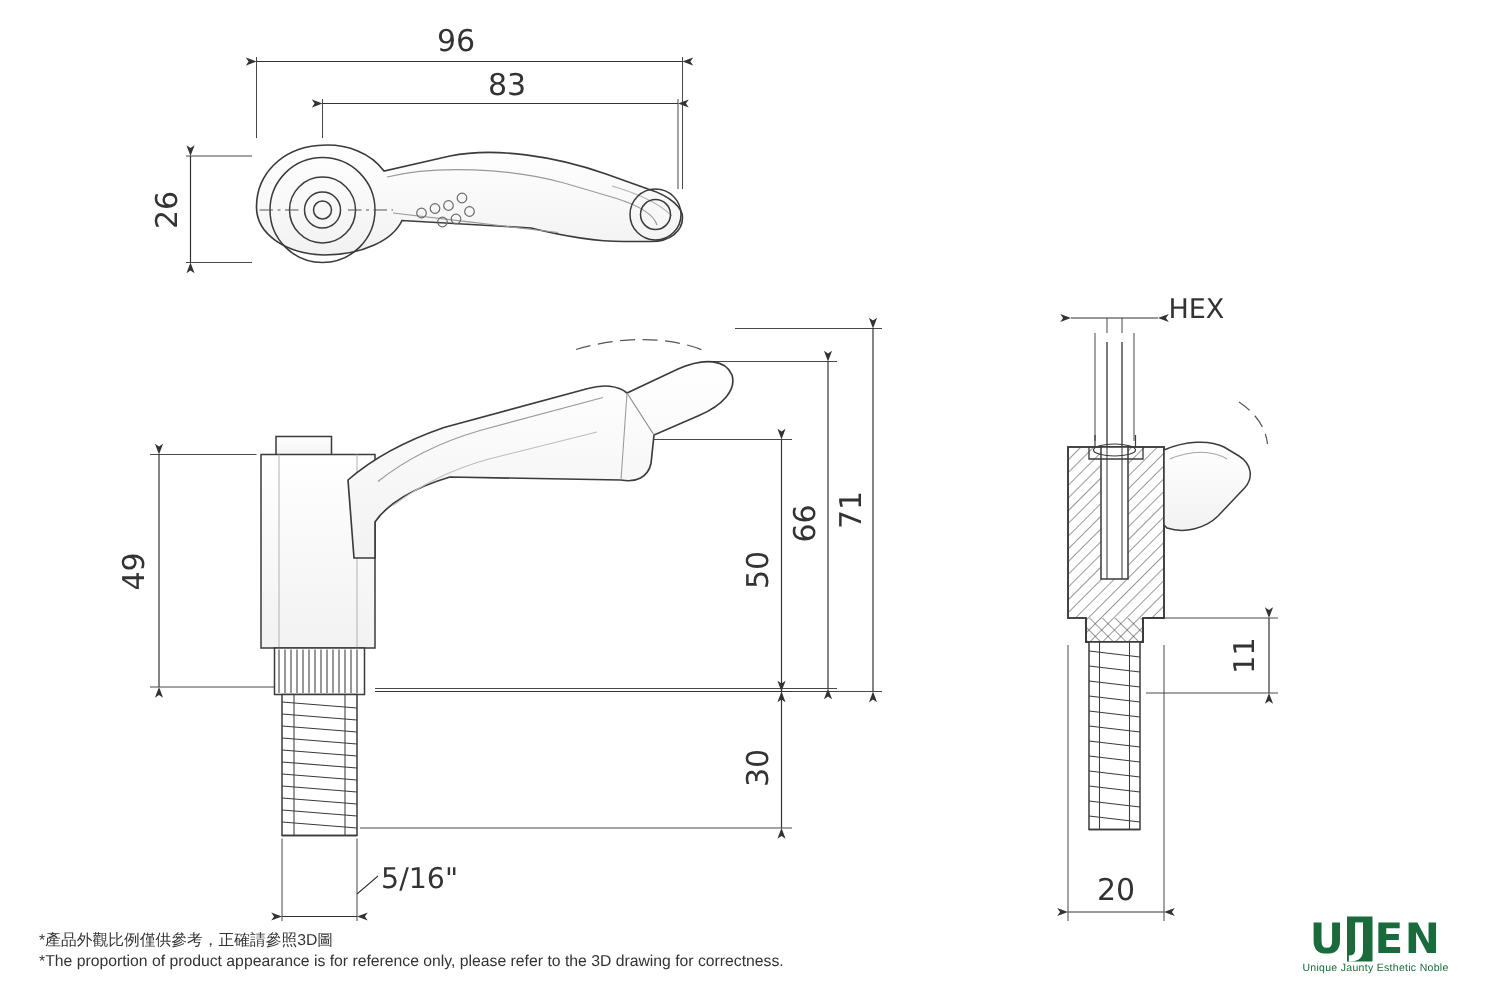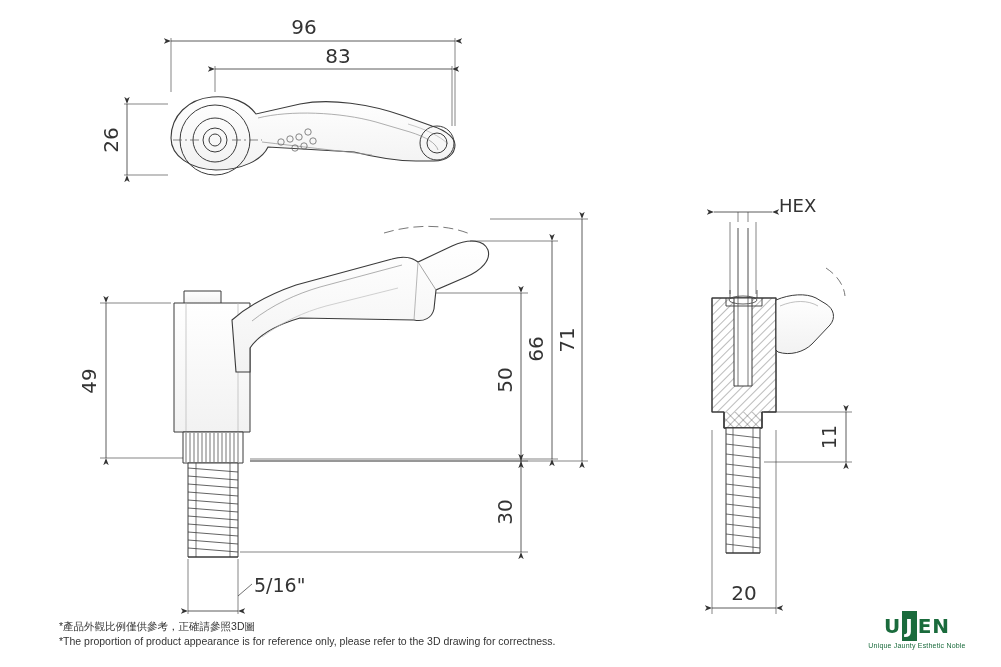--- a/index.html
+++ b/index.html
@@ -31,37 +31,36 @@
     font-family: "DejaVu Sans", sans-serif;
     font-weight: 400;
     white-space: nowrap;
   }
   .footnote {
     position: absolute;
     left: 26px;
     font-size: 10.5px;
     color: #333;
     white-space: nowrap;
-    margin-left: 33px;
   }
   .footnote.cn { top: 620px; }
   .footnote.en { top: 635px; text-align: right; }
 
   
   .logo {
     position: absolute;
     right: 18px;
     bottom: 12px;
     width: 132px;
     height: 44px;
     text-align: center;
   }
   .logo-word {
     font-family: "DejaVu Sans", sans-serif;
-    font-size: 20px;
+    font-size: 28px;
     font-weight: 700;
     letter-spacing: 1px;
     line-height: 30px;
     color: #1a6b3c;
   }
   .logo-word .j-block {
     display: inline-block;
     background: #1a6b3c;
     color: #ffffff;
     padding: 0 3px;

